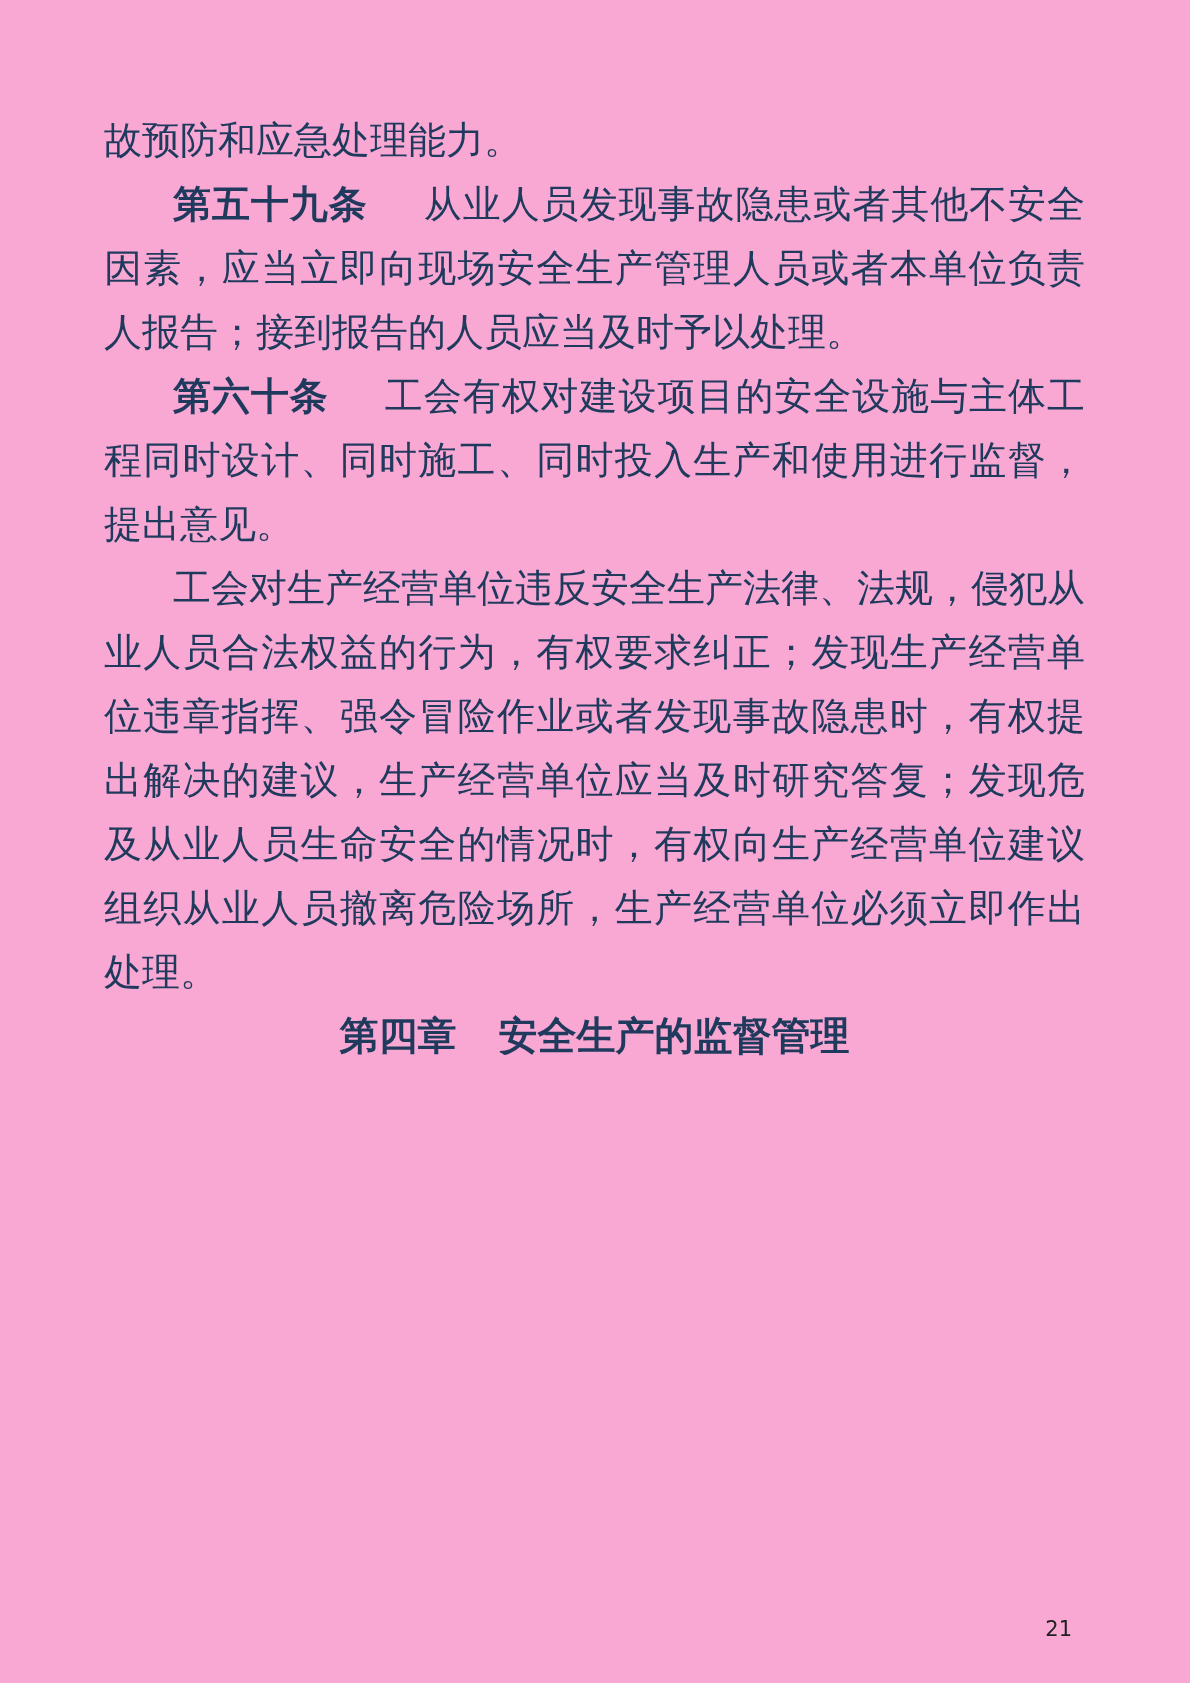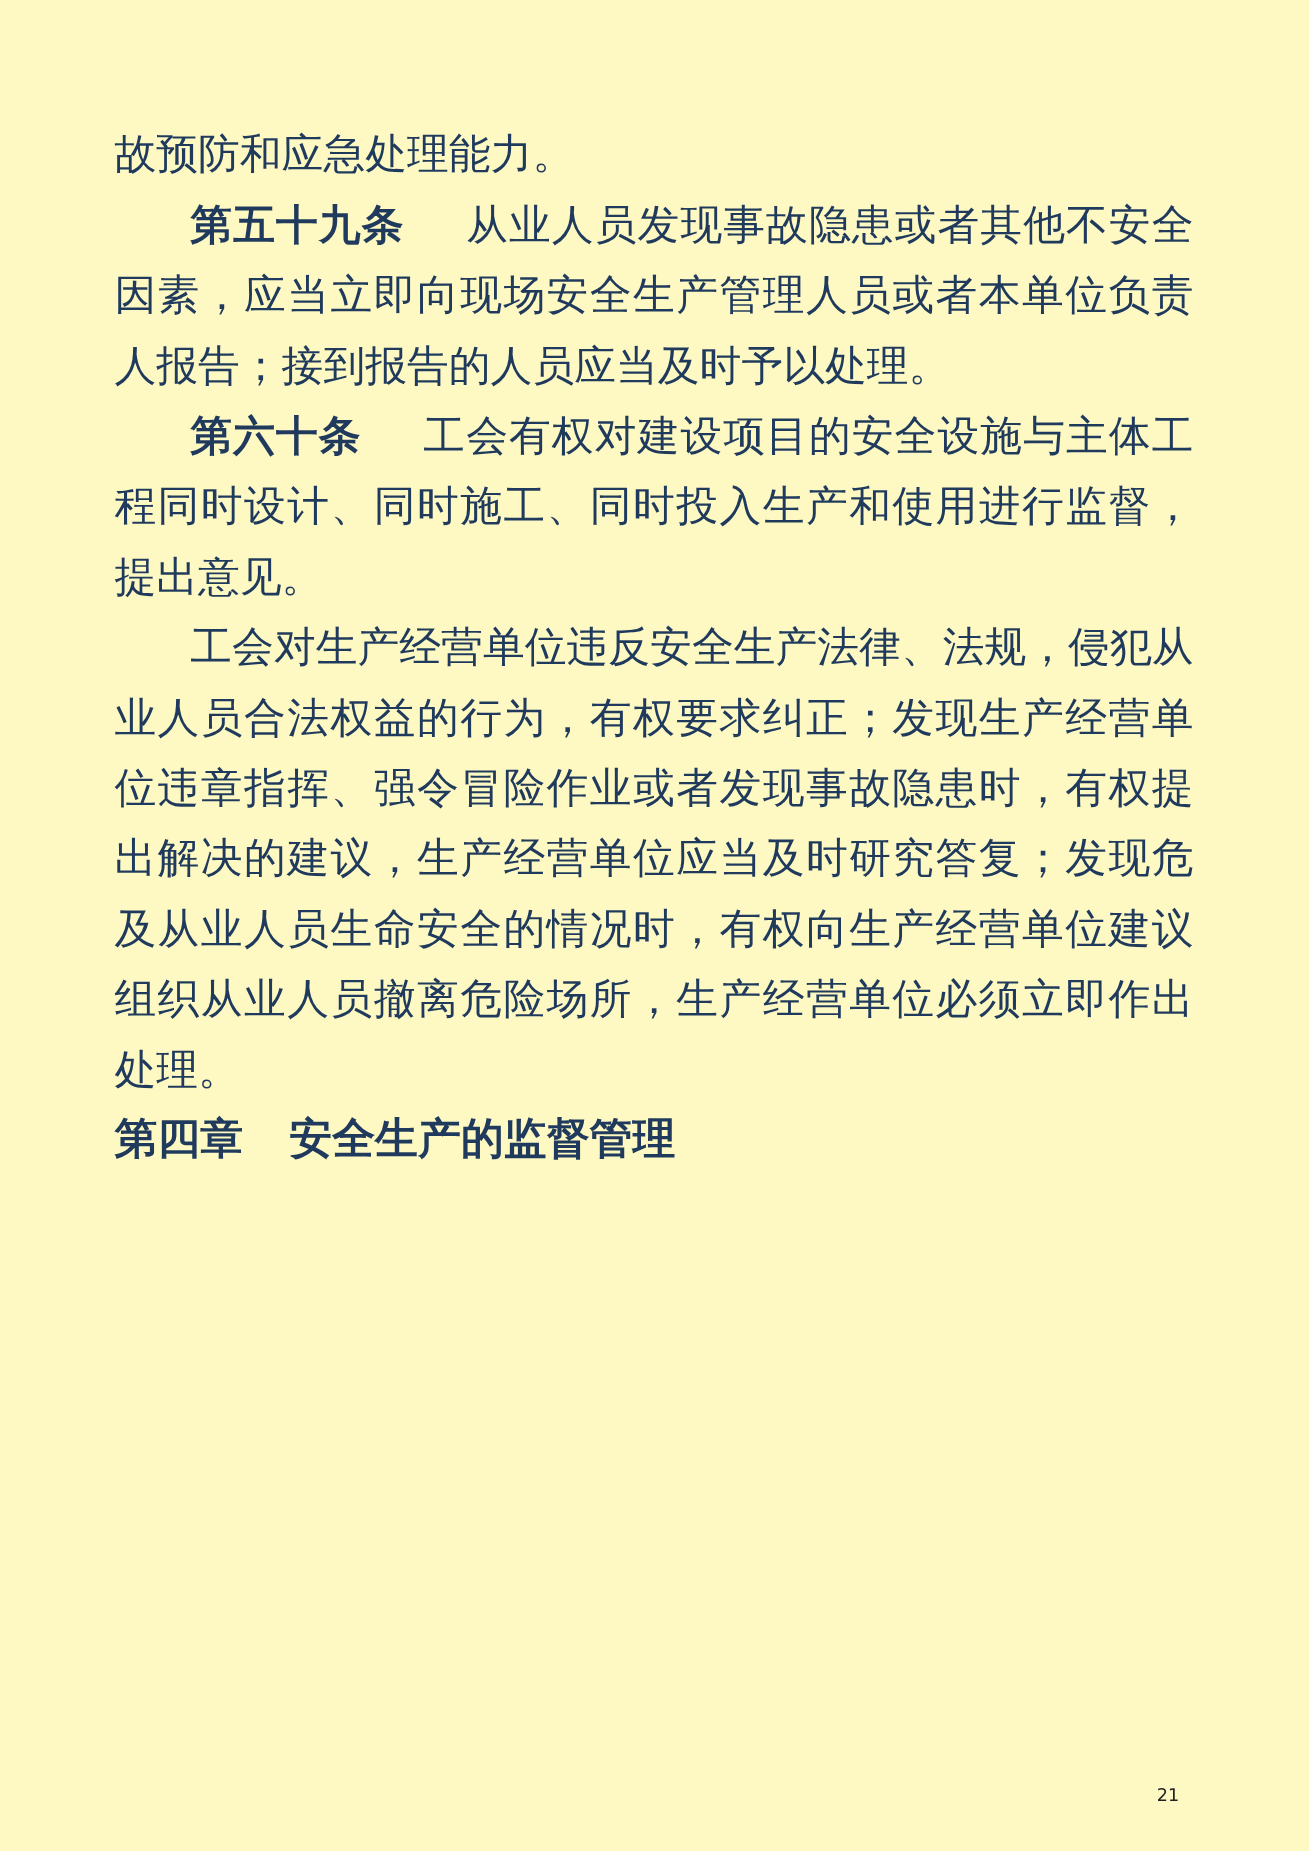--- a/index.html
+++ b/index.html
@@ -4,21 +4,21 @@
 <style>
   html, body {
     margin: 0;
     padding: 0;
     background: #ffffff;
   }
   .page {
     position: relative;
     width: 1190px;
     height: 1683px;
-    background: #fef9c3;
+    background: #f9a8d4;
     box-sizing: border-box;
     padding: 108px 105px 0 104px;
     overflow: hidden;
   }
   .doc-body {
     color: #1F3A5C;
     font-family: "DejaVu Serif", serif;
     font-size: 38px;
     line-height: 64px;
     text-align: justify;
@@ -34,32 +34,32 @@
     font-family: "DejaVu Sans", sans-serif;
     font-weight: bold;
     margin-right: 56px;
   }
   .chapter {
     margin: 0;
     font-family: "DejaVu Sans", sans-serif;
     font-weight: bold;
     font-size: 39px;
     line-height: 64px;
-    text-align: left;
+    text-align: center;
     text-indent: 0;
   }
   .chapter .chapter-number {
     margin-right: 42px;
   }
   .page-number {
     position: absolute;
     right: 118px;
     bottom: 42px;
     font-family: "DejaVu Sans", sans-serif;
-    font-size: 16px;
+    font-size: 21px;
     color: #212121;
   }
 </style>
 </head>
 <body>
 
 <div class="page">
   <div class="doc-body">
 
     <p class="para continuation"><span>故预防和应急处理能力。</span></p>

